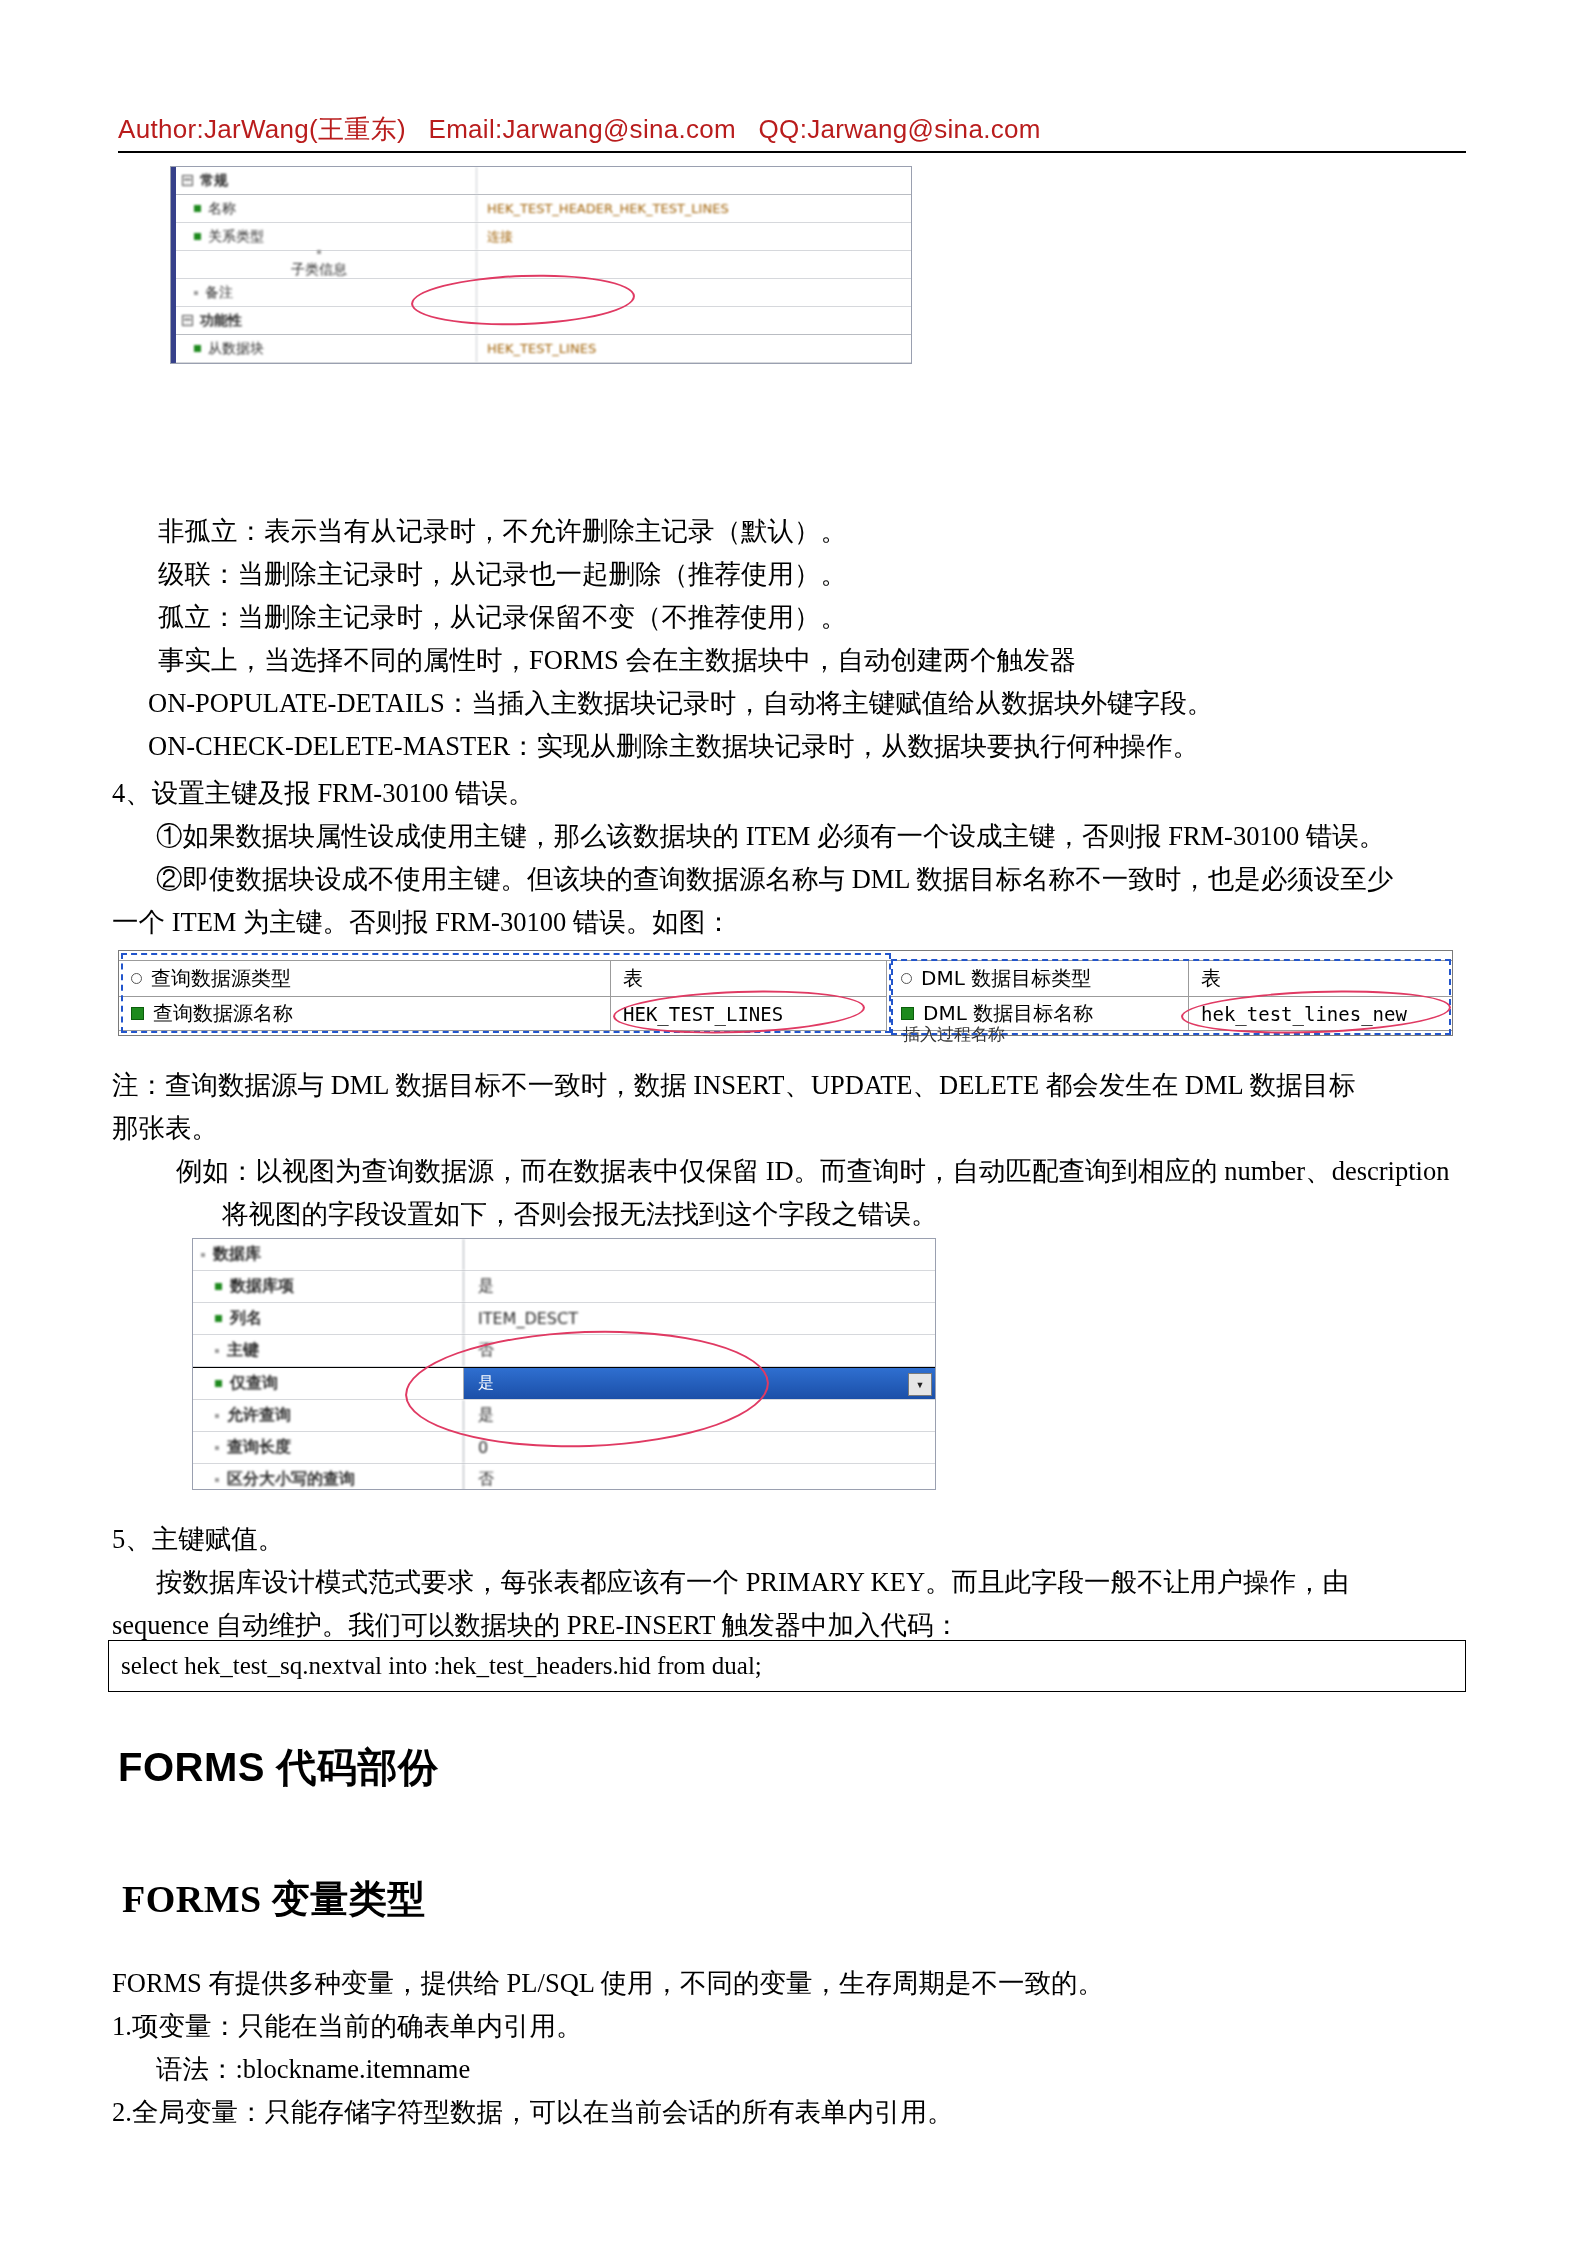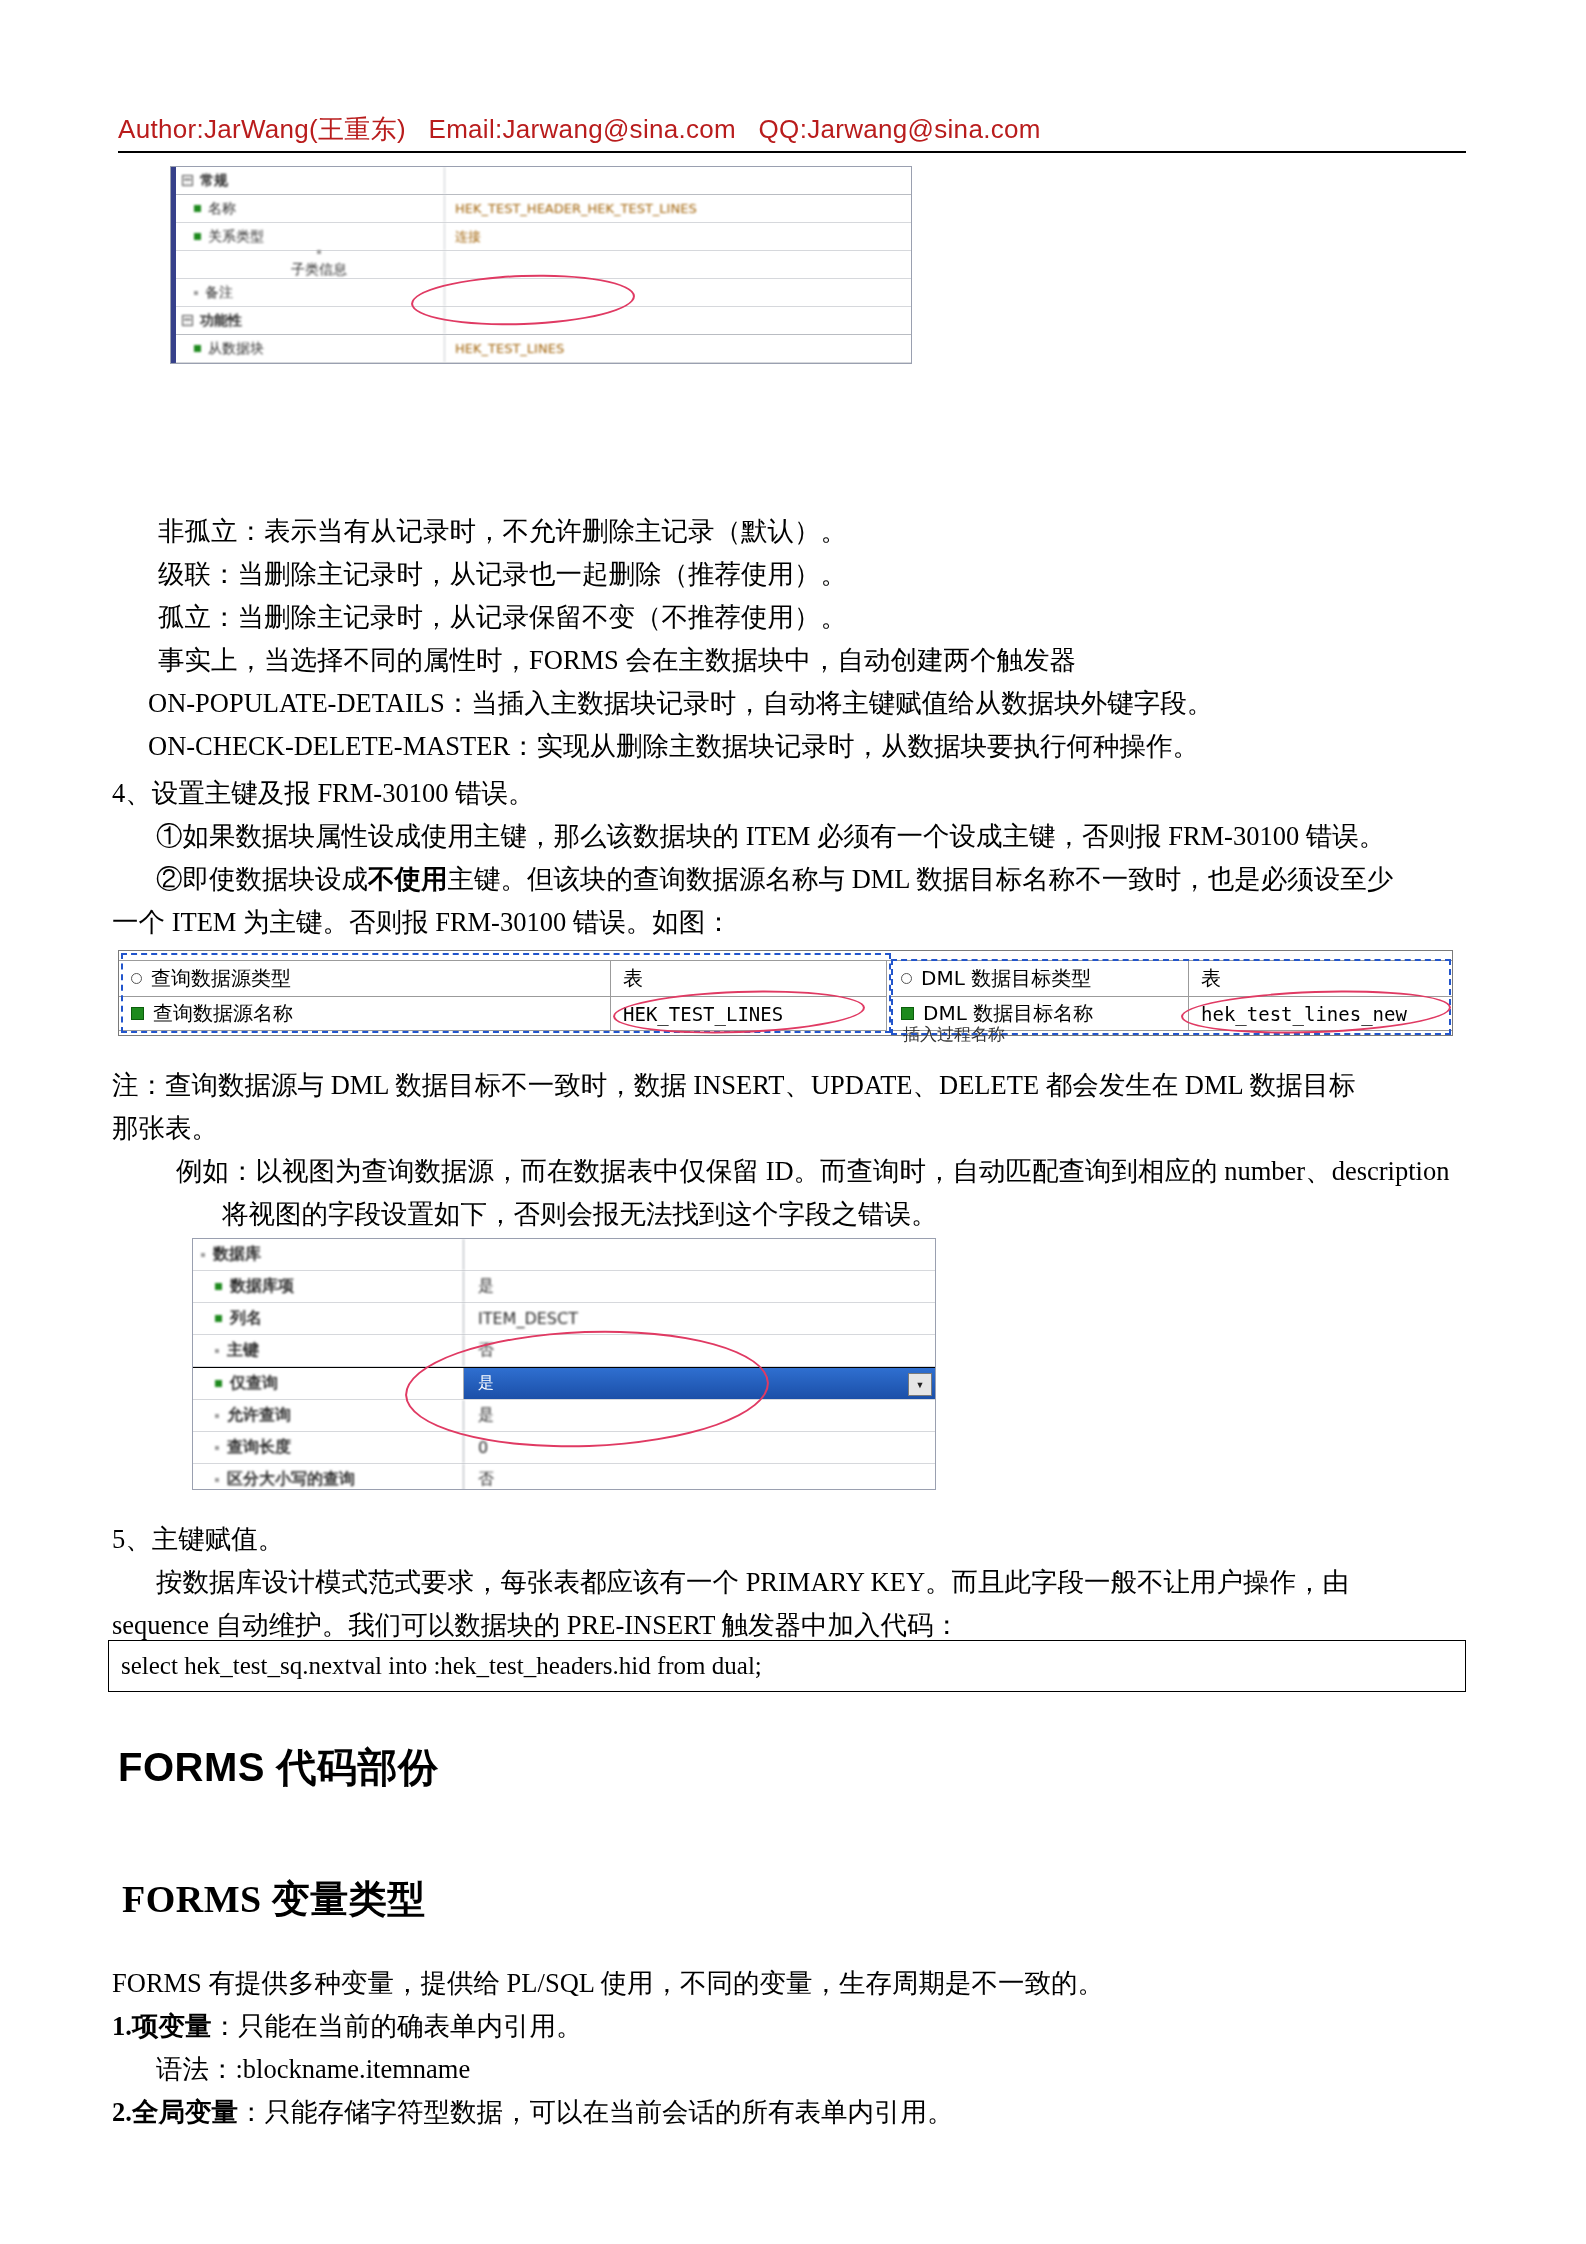--- a/index.html
+++ b/index.html
@@ -63,20 +63,21 @@
   .pal .leftbar {
     position:absolute; left:0; top:0; bottom:0; width:5px;
     background:#36408a;
   }
   .pal-row {
     display:flex;
     align-items:center;
     border-bottom:1px solid #d6d8dc;
     height:27px;
     position:relative;
+    gap:32px;
   }
   .pal-row.sep { border-bottom:1px solid #b9bcc2; }
   .pal-name {
     box-sizing:border-box;
     padding-left:18px;
     display:flex; align-items:center; gap:7px;
     font-size:14px;
     color:#2b2b2b;
     filter:blur(0.9px);
     flex:0 0 auto;
@@ -239,21 +240,21 @@
     margin:0;
     letter-spacing:0.5px;
   }
   h2.h-serif {
     font-family:"Liberation Serif", serif;
     font-weight:bold;
     font-size:38px;
     margin:4px;
     letter-spacing:0.5px;
   }
-  .bold { font-weight:bold; }
+  .bold { font-weight:normal; }
 </style>
 </head>
 <body>
 
 <div class="page">
 
   <div class="header">
     <div class="header-text">Author:JarWang(王重东)   Email:Jarwang@sina.com   QQ:Jarwang@sina.com</div>
     <div class="header-rule"></div>
   </div>

